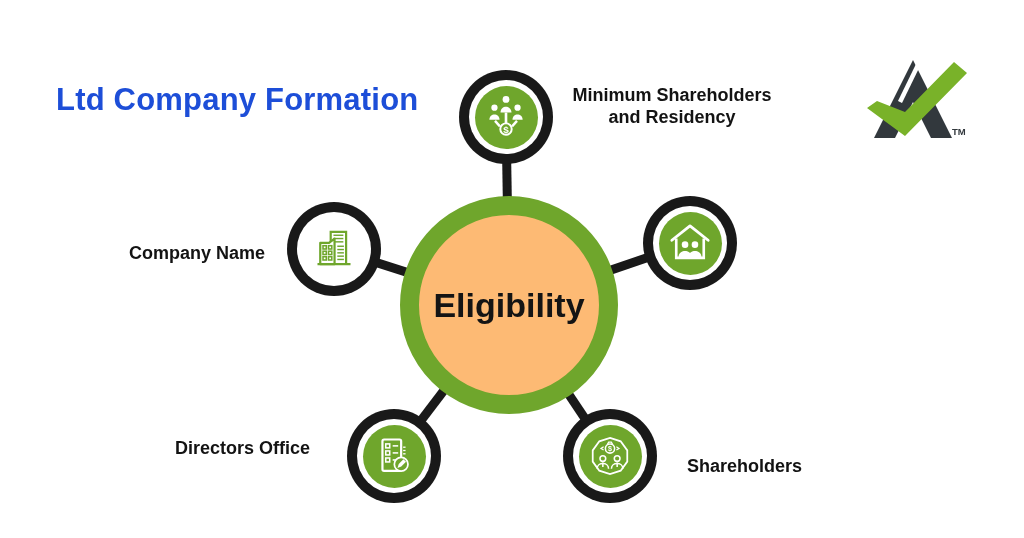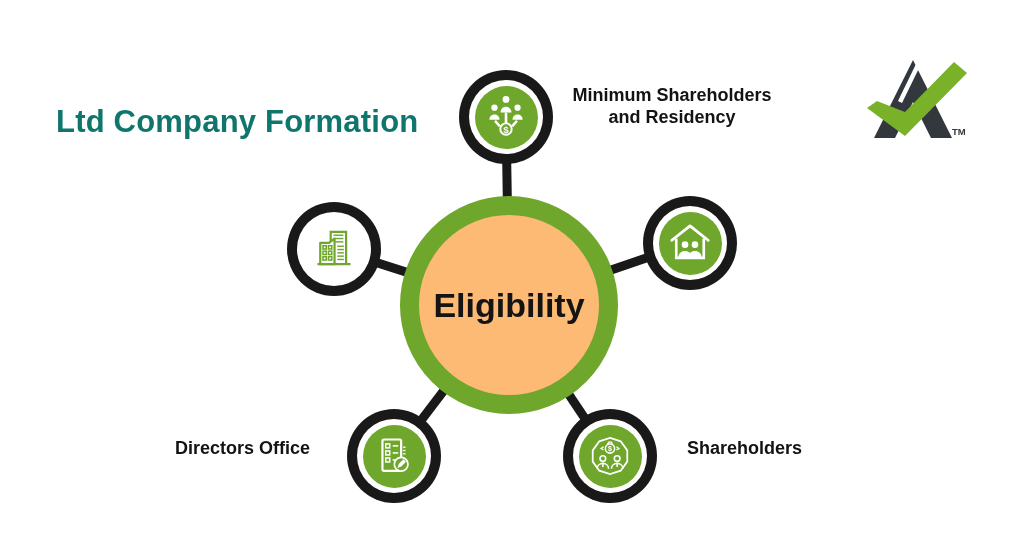--- a/index.html
+++ b/index.html
@@ -9,21 +9,21 @@
     --text:#131313;
     --logo-dark:#32383D;
   }
   html,body{margin:0;padding:0;background:#ffffff;}
   .canvas{
     position:relative;width:1024px;height:538px;background:#ffffff;
     overflow:hidden;font-family:"Liberation Sans",sans-serif;color:var(--text);
   }
   .title{
     position:absolute;left:56px;top:82px;font-size:31px;font-weight:700;
-    color:#0f766e;letter-spacing:.2px;white-space:nowrap;margin-top:22px;
+    color:#1d4ed8;letter-spacing:.2px;white-space:nowrap;
   }
   .connectors{position:absolute;left:0;top:0;}
   .connectors line{stroke:var(--ink);stroke-width:9;}
   .center-circle{
     position:absolute;left:400px;top:196px;width:180px;height:180px;
     border:19px solid var(--green);border-radius:50%;background:#fdba74;
     display:flex;align-items:center;justify-content:center;
   }
   .center-label{font-size:34px;font-weight:700;color:#141414;}
   .node{
@@ -195,16 +195,17 @@
             <line x1="13.5" y1="26" x2="13.5" y2="30"></line>
             <line x1="26.5" y1="26" x2="26.5" y2="30"></line>
           </g>
         </svg>
       </div>
     </div>
   </div>
 
   <div class="label center" style="left:557px;top:85px;width:230px;">Minimum Shareholders
 and Residency</div>
-  <div class="label" style="left:687px;top:438px;width:220px;">Shareholders</div>
+  <div class="label" style="left:687px;top:456px;width:220px;">Shareholders</div>
   <div class="label right" style="left:110px;top:438px;width:200px;">Directors Office</div>
+  <div class="label right" style="left:80px;top:243px;width:185px;">Company Name</div>
 
 </div>
 
 </body></html>

